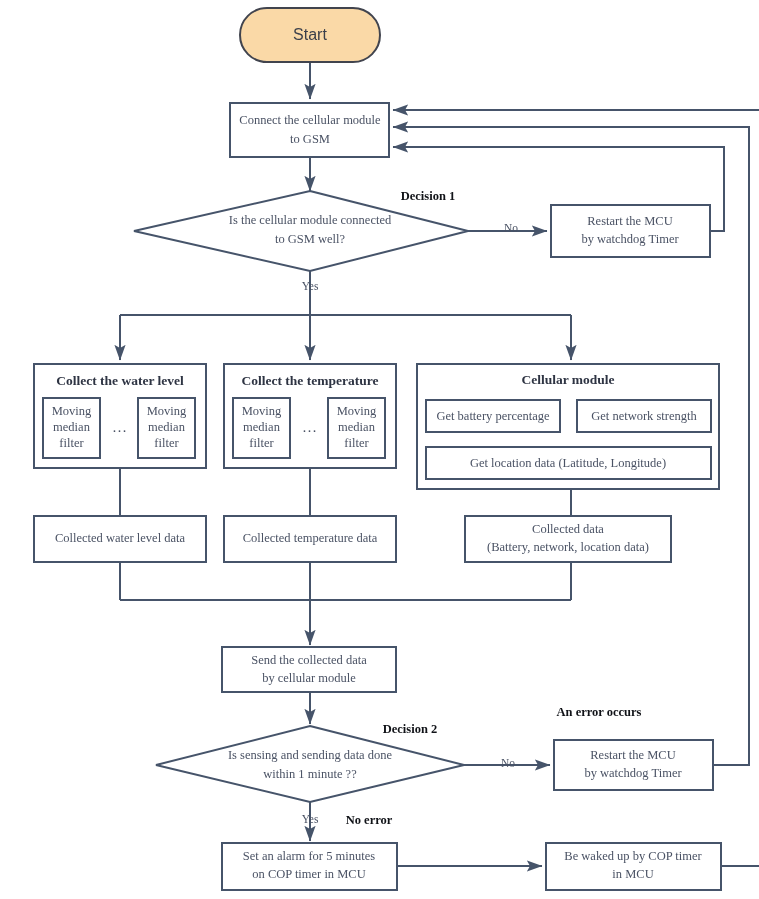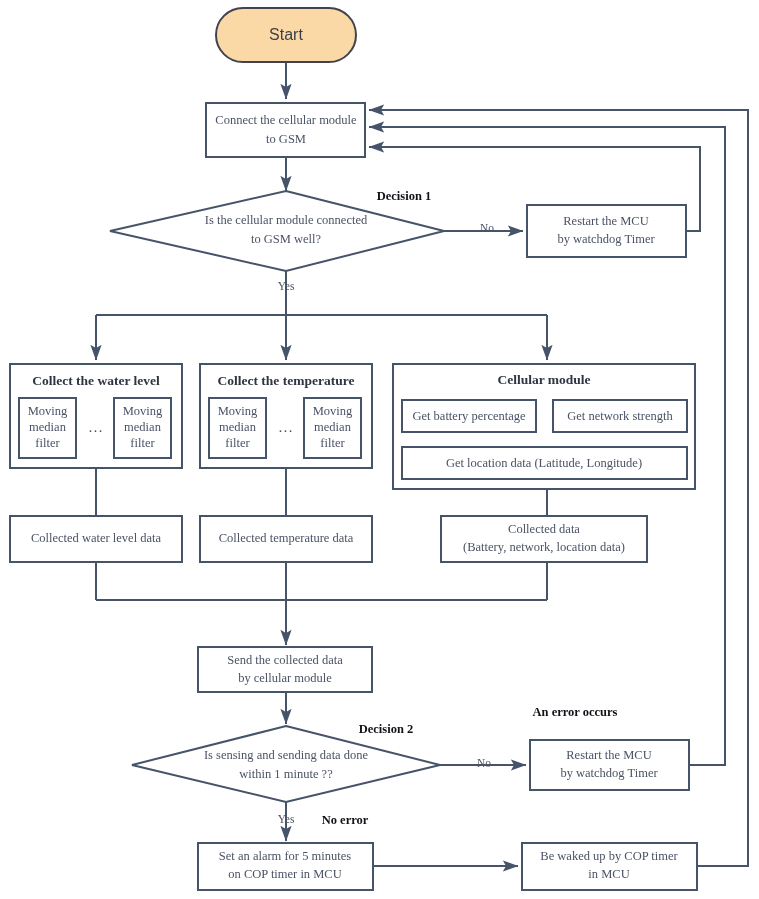--- a/index.html
+++ b/index.html
@@ -10,20 +10,21 @@
   body {
     width: 759px;
     height: 899px;
     font-family: "Liberation Serif", "DejaVu Serif", serif;
     overflow: hidden;
   }
   #flow-root {
     position: relative;
     width: 662px;
     height: 899px;
+    margin-left: 24px;
   }
   svg#flow-svg {
     position: absolute;
     top: 0;
     left: 0;
     width: 759px;
     height: 899px;
     display: block;
   }
   .node-rect {

